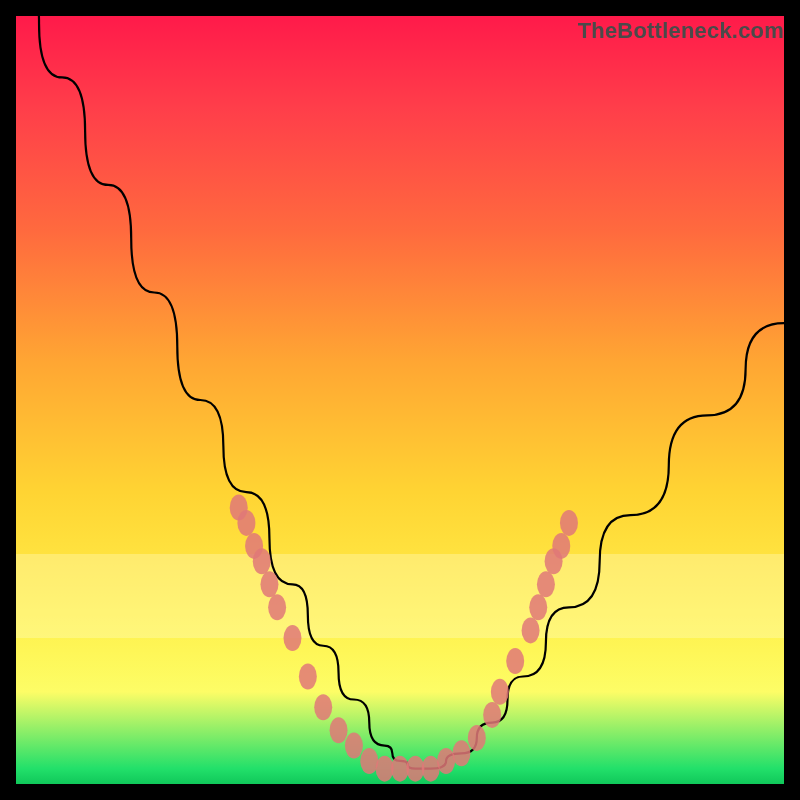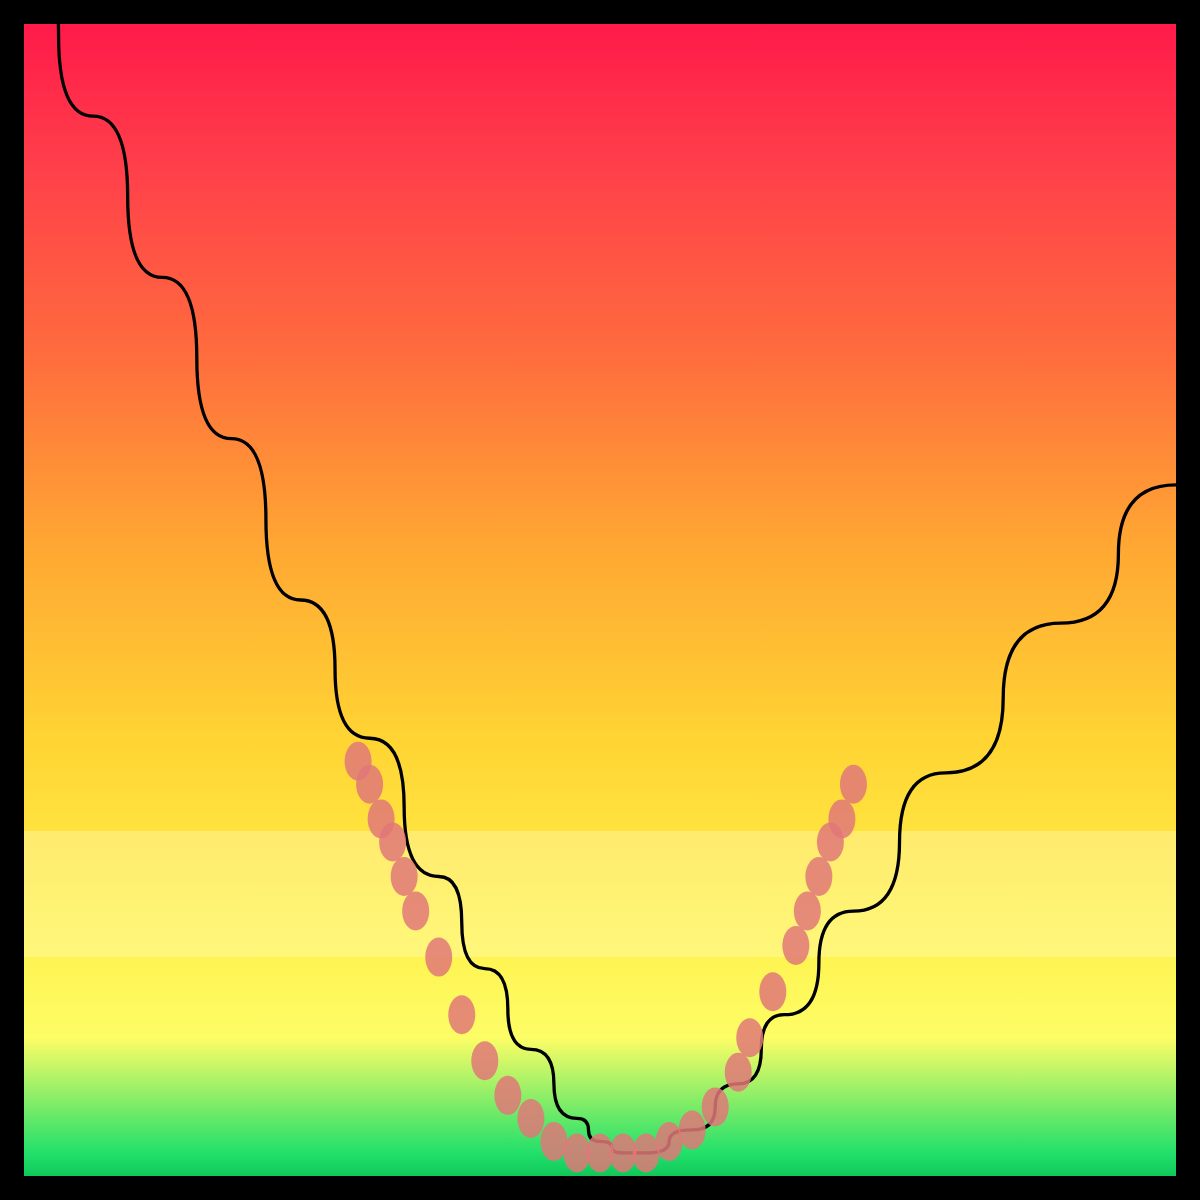--- a/index.html
+++ b/index.html
@@ -50,20 +50,21 @@
     top: 0;
     width: 768px;
     height: 768px;
   }
 </style>
 </head>
 <body>
 
 <div class="frame">
 
+  <div class="watermark">TheBottleneck.com</div>
 
   <div id="bands">
       <div class="white-band" style="top: 537.6px; height: 84.48px; opacity: 0.55;"></div>
     </div>
 
   <svg class="curve" viewBox="0 0 768 768" preserveAspectRatio="none">
     <path id="curve-path" fill="none" stroke="#000" stroke-width="2.2" d="M 0,-46.08000000000004 Q 23.04,-46.08000000000004 23.04,7.67999999999995 Q 23.04,61.43999999999994 46.08,61.43999999999994 Q 69.12,61.43999999999994 69.12,115.19999999999999 Q 69.12,168.96000000000004 92.16,168.96000000000004 Q 115.2,168.96000000000004 115.2,222.72000000000003 Q 115.2,276.48 138.24,276.48 Q 161.28,276.48 161.28,330.24 Q 161.28,384 184.32,384 Q 207.35999999999999,384 207.35999999999999,430.08 Q 207.35999999999999,476.15999999999997 230.39999999999998,476.15999999999997 Q 253.44,476.15999999999997 253.44,522.24 Q 253.44,568.3199999999999 276.48,568.3199999999999 Q 291.84000000000003,568.3199999999999 291.84000000000003,599.04 Q 291.84000000000003,629.76 307.20000000000005,629.76 Q 322.56000000000006,629.76 322.56000000000006,656.64 Q 322.56000000000006,683.52 337.92,683.52 Q 353.28,683.52 353.28,706.56 Q 353.28,729.6 368.64,729.6 Q 376.32,729.6 376.32,737.28 Q 376.32,744.96 384,744.96 Q 391.68,744.96 391.68,748.8 Q 391.68,752.64 399.36,752.64 Q 407.04,752.64 407.04,752.64 Q 407.04,752.64 414.72,752.64 Q 430.08,752.64 430.08,744.96 Q 430.08,737.28 445.43999999999994,737.28 Q 460.79999999999995,737.28 460.79999999999995,721.92 Q 460.79999999999995,706.56 476.15999999999997,706.56 Q 491.52,706.56 491.52,683.52 Q 491.52,660.48 506.88,660.48 Q 529.9200000000001,660.48 529.9200000000001,625.9200000000001 Q 529.9200000000001,591.36 552.96,591.36 Q 583.6800000000001,591.36 583.6800000000001,545.28 Q 583.6800000000001,499.20000000000005 614.4000000000001,499.20000000000005 Q 652.8000000000001,499.20000000000005 652.8000000000001,449.28000000000003 Q 652.8000000000001,399.36 691.2,399.36 Q 729.6,399.36 729.6,353.28000000000003 Q 729.6,307.20000000000005 768,307.20000000000005"></path>
     <g id="scatter-g">
         <ellipse cx="222.71999999999997" cy="491.52" rx="9" ry="13" fill="#e07878" fill-opacity="0.85"></ellipse>
         <ellipse cx="230.39999999999998" cy="506.88" rx="9" ry="13" fill="#e07878" fill-opacity="0.85"></ellipse>

